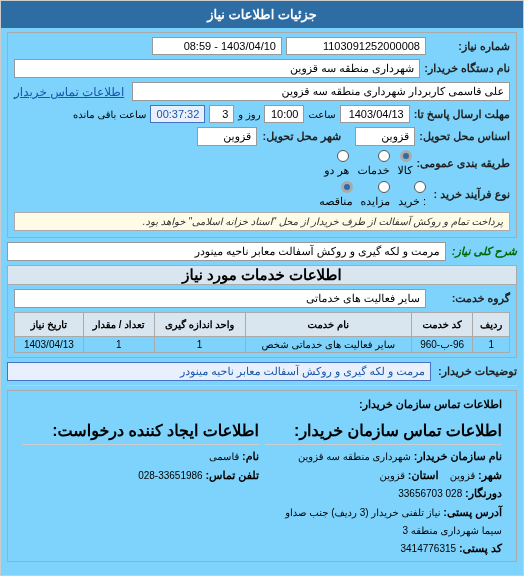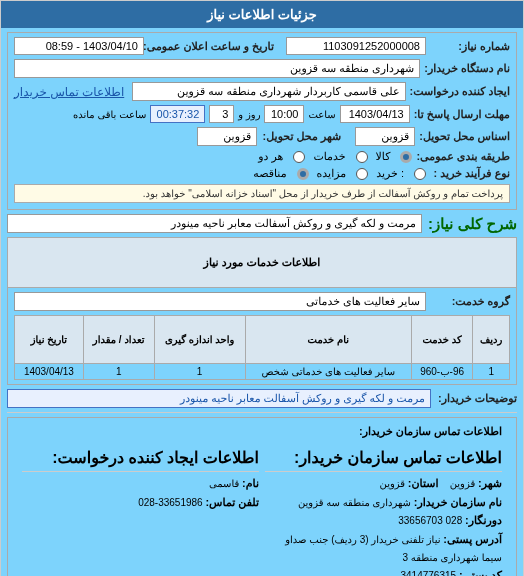--- a/index.html
+++ b/index.html
@@ -25,23 +25,23 @@
       font-weight: bold;
     }
     .section {
       border: 1px solid #aaa;
       margin: 4px 6px;
       padding: 0;
     }
     .section-title {
       background: #d9e6f0;
       border-bottom: 1px solid #aaa;
-      padding: 18px 6px;
-      font-weight: bold;
-      font-size: 11px;
+      padding: 0 6px;
+      font-weight: bold;
+      font-size: 15px;
       text-align: center;
     }
     .section-body {
       padding: 4px 6px;
     }
     .row {
       display: flex;
       align-items: center;
       margin-bottom: 4px;
       gap: 4px;
@@ -79,57 +79,60 @@
       font-size: 11px;
     }
     .radio-group {
       display: flex;
       align-items: center;
       gap: 8px;
       font-size: 11px;
     }
     .radio-item {
       display: flex;
-      align-items: flex-end;
-      gap: 10px;
+      align-items: flex-start;
+      gap: 2px;
+      flex-direction: column;
     }
     .radio-circle {
       width: 12px;
       height: 12px;
       border-radius: 50%;
       border: 1px solid #555;
       background: #fff;
       display: inline-block;
     }
     .radio-circle.selected {
       background: #2e6da4;
       border: 3px solid #aaa;
     }
     .note-box {
       border: 1px solid #aaa;
       background: #fffbe6;
       padding: 3px 6px;
       font-size: 10px;
       color: #333;
       margin: 2px 0;
+      font-style: italic;
     }
     .bold-green {
       color: #006600;
       font-weight: bold;
-      font-size: 15px;
+      font-size: 11px;
+      font-style: italic;
     }
     table.data-table {
       width: 100%;
       border-collapse: collapse;
       font-size: 10px;
     }
     table.data-table th {
       background: #d9e6f0;
       border: 1px solid #aaa;
-      padding: 18px 4px;
+      padding: 6px 4px;
       text-align: center;
       font-weight: bold;
     }
     table.data-table td {
       border: 1px solid #aaa;
       padding: 2px 4px;
       text-align: center;
     }
     .link-blue {
       color: #1a56aa;
@@ -177,31 +180,29 @@
   <div class="header">
     <span>جزئیات اطلاعات نیاز</span>
   </div>
 
   <div class="section">
     <div class="section-body">
 
       <div class="row">
         <span class="label">شماره نیاز:</span>
         <span class="value-box" style="min-width:140px;">1103091252000008</span>
-        <span class="label" style="margin-right:8px;">تاریخ و ساعت اعلان عمومی:</span>
         <span class="value-box" style="min-width:130px;">1403/04/10 - 08:59</span>
       </div>
 
       <div class="row">
         <span class="label">نام دستگاه خریدار:</span>
         <span class="value-box value-box-wide">شهرداری منطقه سه قزوین</span>
       </div>
 
       <div class="row">
-        <span class="label">ایجاد کننده درخواست:</span>
         <span class="value-box" style="flex:1;">علی قاسمی کاربردار شهرداری منطقه سه قزوین</span>
         <span class="link-blue" style="margin-right:4px; white-space:nowrap; font-size:12px;">اطلاعات تماس خریدار</span>
       </div>
 
       <div class="row">
         <span class="label">مهلت ارسال پاسخ تا:</span>
         <span class="value-box" style="min-width:70px;">1403/04/13</span>
         <span style="font-size:10px;">ساعت</span>
         <span class="value-box" style="min-width:40px;">10:00</span>
         <span style="font-size:10px;">روز و</span>
@@ -306,31 +307,31 @@
 
   <hr class="separator">
 
   <div class="contacts-section">
     <div class="contacts-title">اطلاعات تماس سازمان خریدار:</div>
     <div class="contacts-row">
 
       <div class="contacts-col">
         <div class="col-title">اطلاعات تماس سازمان خریدار:</div>
         <div>
+          <span class="inline-label">نام سازمان خریدار:</span>
+          <span>شهرداری منطقه سه قزوین</span>
+        </div>
+        <div>
           <span class="inline-label">شهر:</span>
           <span>قزوین</span>
           &nbsp;&nbsp;
           <span class="inline-label">استان:</span>
           <span>قزوین</span>
         </div>
         <div>
-          <span class="inline-label">نام سازمان خریدار:</span>
-          <span>شهرداری منطقه سه قزوین</span>
-        </div>
-        <div>
           <span class="inline-label">دورنگار:</span>
           <span>028 33656703</span>
         </div>
         <div>
           <span class="inline-label">آدرس پستی:</span>
           <span>نیاز تلفنی خریدار (3 ردیف) جنب صداو سیما شهرداری منطقه 3</span>
         </div>
         <div>
           <span class="inline-label">کد پستی:</span>
           <span>3414776315</span>

